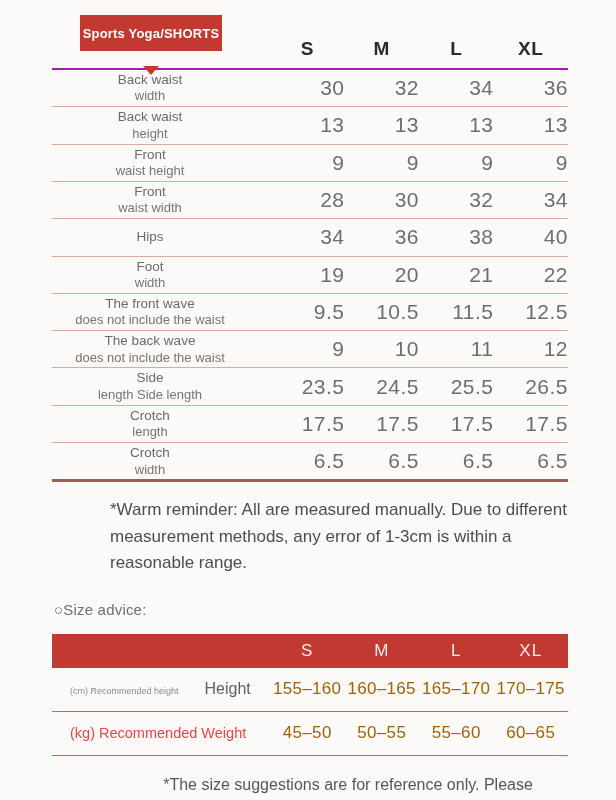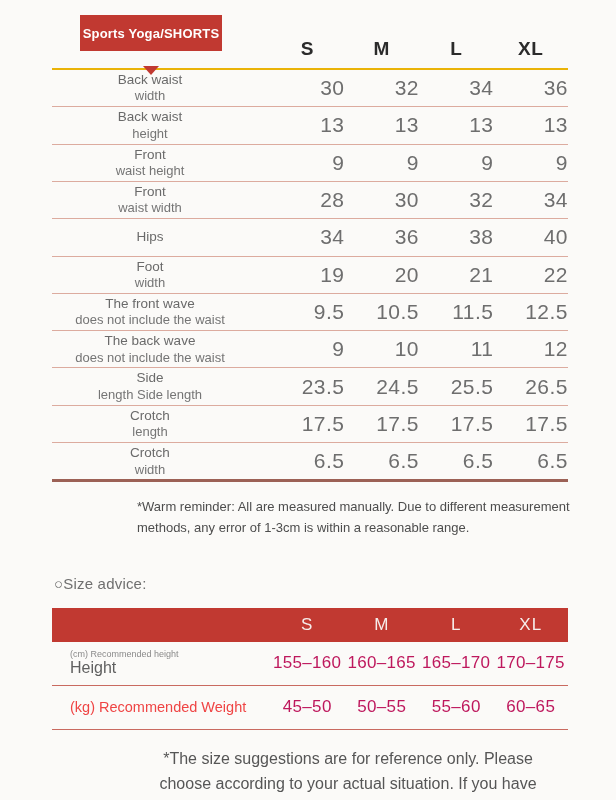--- a/index.html
+++ b/index.html
@@ -33,62 +33,62 @@
     display:grid;
     grid-template-columns:218px 1fr 1fr 1fr 1fr;
     align-items:center;
   }
   .size-head{height:68px;align-items:end;padding-bottom:8px;box-sizing:border-box;}
   .size-head .col{
     text-align:center;color:#2b2b2b;font-weight:bold;font-size:19px;letter-spacing:.5px;
   }
 
   
-  .m-table{border-top:2px solid #eab308;}
+  .m-table{border-top:2px solid #a21caf;}
   .m-row{
     min-height:37.2px;
     border-bottom:1px solid #dcab9f;
     box-sizing:border-box;
     padding:2px 0;
   }
   .m-row:last-child{border-bottom:3px solid #9c6156;}
   .m-label{text-align:center;padding-right:22px;line-height:1.22;}
   .m-label .l1{font-size:13.5px;color:#6a6a6a;display:block;}
   .m-label .l2{font-size:13px;color:#757575;display:block;}
   .m-val{
     text-align:right;font-size:21px;color:#6e6e6e;letter-spacing:.5px;
     font-family:"Liberation Sans", sans-serif;
   }
 
   
   .reminder{
-    margin:15px 0 0 85px;
+    margin:15px 0 0 58px;
     width:468px;
-    font-size:13px;color:#4d4d4d;line-height:1.55;
+    font-size:17px;color:#4d4d4d;line-height:1.55;
   }
 
   
   .advice-heading{
-    margin:37px 0 0 2px;
+    margin:24px 0 0 2px;
     font-size:15px;color:#6f6f6f;letter-spacing:.2px;
   }
   .advice-bar{
     margin-top:16px;height:34px;background:var(--red);
   }
   .advice-bar .col{
     text-align:center;color:#f6edeb;font-size:17px;letter-spacing:1px;
   }
   .a-row{height:44px;box-sizing:border-box;}
   .a-row.first{border-bottom:1px solid #c96a60;}
   .a-row.last{border-bottom:1.5px solid #c96a60;}
-  .a-label{padding-left:18px;color:#5f5f5f;display:flex;align-items:baseline;flex-direction:column;}
+  .a-label{padding-left:18px;color:#5f5f5f;display:flex;align-items:baseline;}
   .a-label .small{font-size:9px;color:#8a8a8a;margin-right:26px;white-space:nowrap;}
   .a-label .main{font-size:16px;color:#5f5f5f;}
   .a-label .main-only{font-size:14.5px;color:#ef4444;}
-  .a-val{text-align:center;font-size:17px;color:#be185d;letter-spacing:.3px;}
+  .a-val{text-align:center;font-size:17px;color:#a16207;letter-spacing:.3px;}
 
   .footnote{
     margin:16px 22px 0 auto;
     width:396px;
     text-align:center;
     font-size:16px;color:#565656;line-height:1.6;
   }
 
   :root{--red:#c13931;}
 </style>

